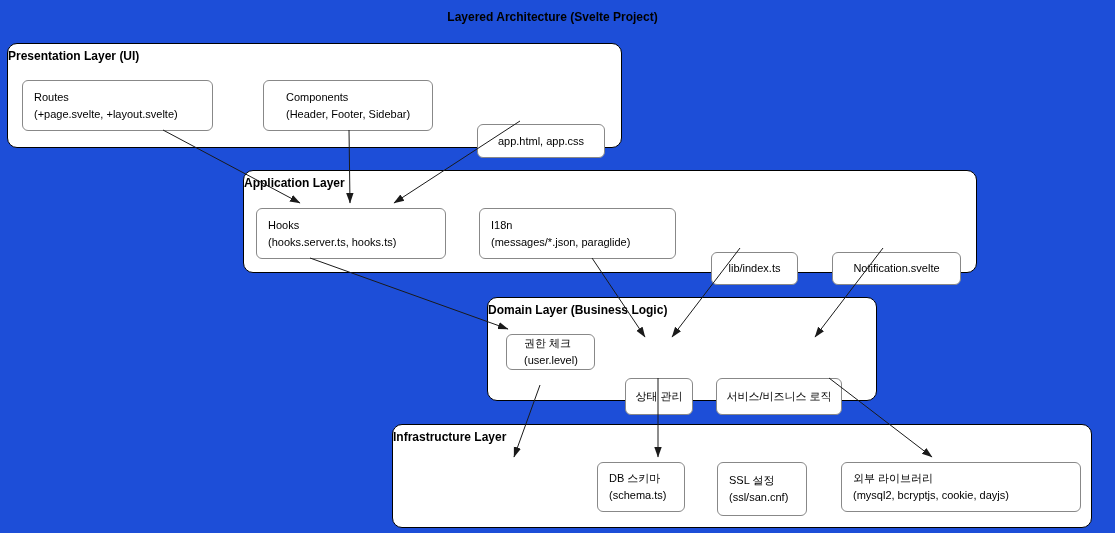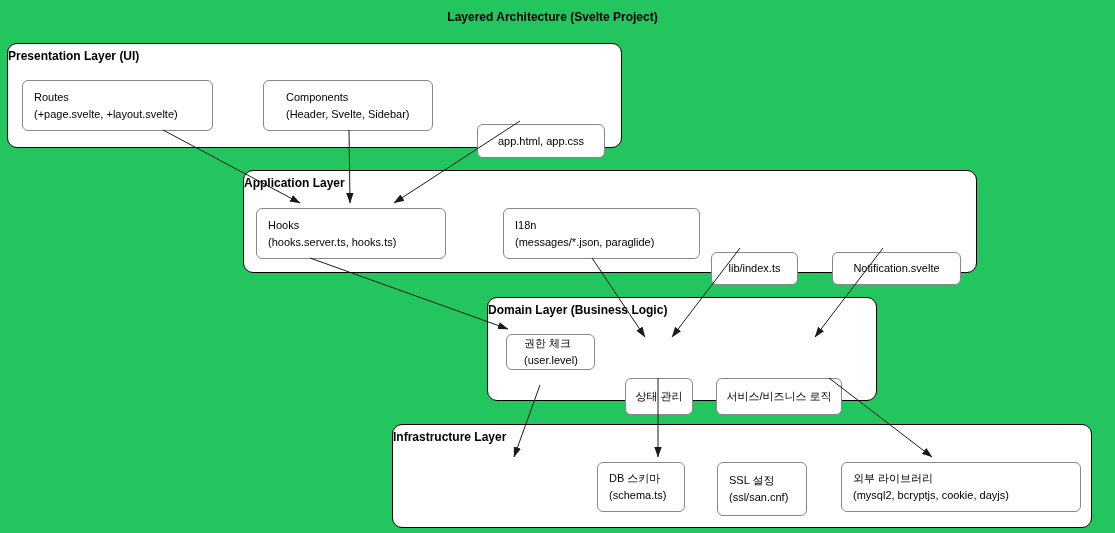--- a/index.html
+++ b/index.html
@@ -1,20 +1,20 @@
 <!DOCTYPE html>
 <html><head>
 <meta charset="utf-8">
 <style>
   html, body { margin: 0; padding: 0; background: #ffffff; }
   .canvas {
     position: relative;
     width: 1115px;
     height: 533px;
-    background: #22c55e;
+    background: #1d4ed8;
     font-family: "Liberation Sans", sans-serif;
     color: #000000;
     overflow: hidden;
   }
   .diagram-title {
     position: absolute;
     top: 10px;
     left: 0;
     width: 1105px;
     text-align: center;
@@ -67,33 +67,33 @@
   <div class="diagram-title">Layered Architecture (Svelte Project)</div>
   <div id="layers-root">
       <div class="layer" style="left: 7px; top: 43px; width: 615px; height: 105px; border-color: rgb(0, 0, 0);">
         <div class="layer-label">Presentation Layer (UI)</div>
         <div class="node left" style="left: 14px; top: 36px; width: 191px; height: 51px; border-color: rgb(136, 136, 136);">
           <div>Routes</div>
           <div>(+page.svelte, +layout.svelte)</div>
         </div>
         <div class="node left" style="left: 255px; top: 36px; width: 170px; height: 51px; border-color: rgb(136, 136, 136); padding-left: 22px;">
           <div>Components</div>
-          <div>(Header, Svelte, Sidebar)</div>
+          <div>(Header, Footer, Sidebar)</div>
         </div>
         <div class="node center" style="left: 469px; top: 44px; width: 128px; height: 34px; border-color: rgb(136, 136, 136);">
           <div>app.html, app.css</div>
         </div>
       </div>
       <div class="layer" style="left: 243px; top: 170px; width: 734px; height: 103px; border-color: rgb(0, 0, 0);">
         <div class="layer-label">Application Layer</div>
         <div class="node left" style="left: 12px; top: 37px; width: 190px; height: 51px; border-color: rgb(136, 136, 136);">
           <div>Hooks</div>
           <div>(hooks.server.ts, hooks.ts)</div>
         </div>
-        <div class="node left" style="left: 235px; top: 37px; width: 197px; height: 51px; border-color: rgb(136, 136, 136); margin-left: 24px;">
+        <div class="node left" style="left: 235px; top: 37px; width: 197px; height: 51px; border-color: rgb(136, 136, 136);">
           <div>I18n</div>
           <div>(messages/*.json, paraglide)</div>
         </div>
         <div class="node center" style="left: 467px; top: 45px; width: 87px; height: 33px; border-color: rgb(136, 136, 136);">
           <div>lib/index.ts</div>
         </div>
         <div class="node center" style="left: 588px; top: 45px; width: 129px; height: 33px; border-color: rgb(136, 136, 136);">
           <div>Notification.svelte</div>
         </div>
       </div>

